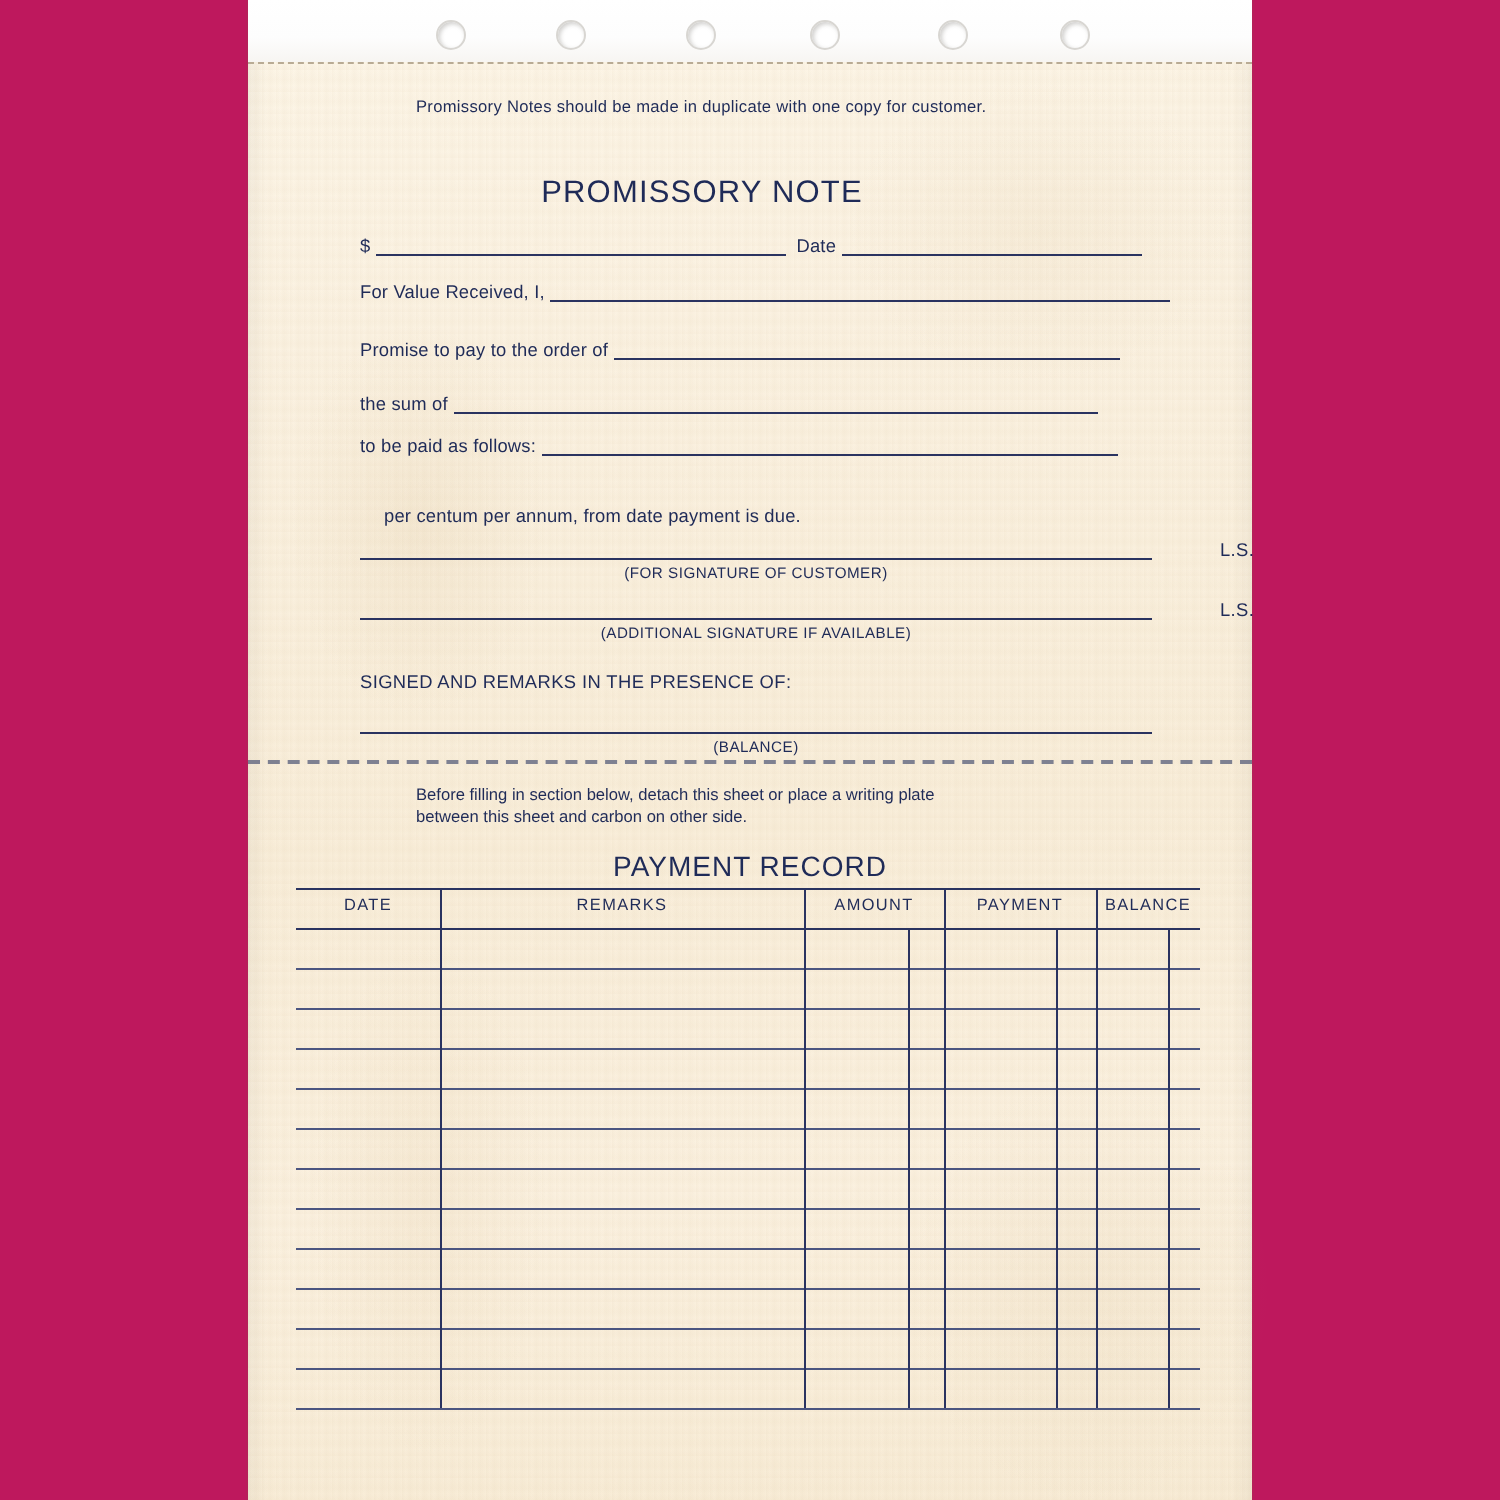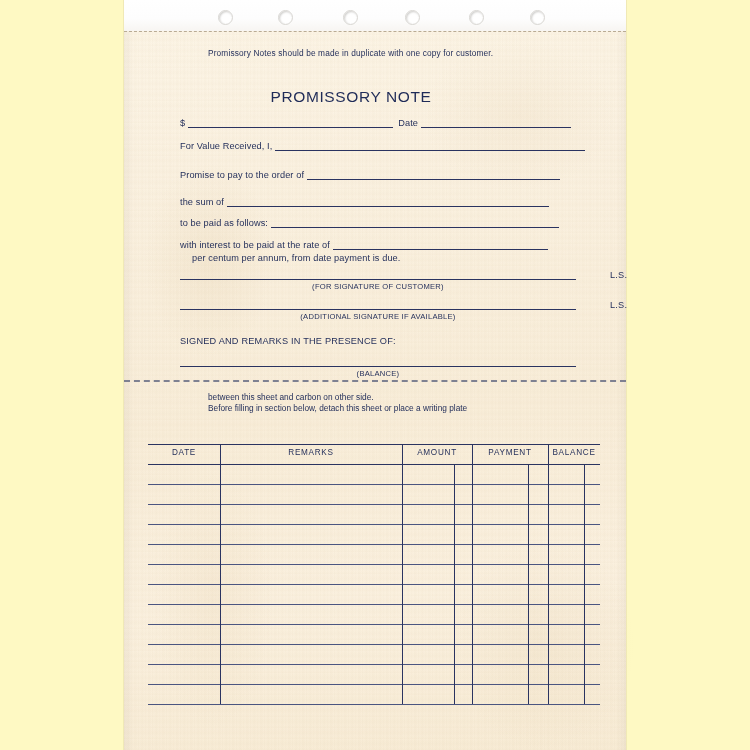--- a/index.html
+++ b/index.html
@@ -12,21 +12,21 @@
     width: 750px;
     height: 750px;
     overflow: hidden;
     font-family: "Liberation Sans", sans-serif;
   }
 
   #page-root {
     position: relative;
     width: 750px;
     height: 750px;
-    background: #fef9c3;
+    background: #be185d;
   }
 
   
   .form-sheet {
     position: absolute;
     left: 124px;
     top: 0px;
     width: 502px;
     height: 750px;
     background:
@@ -271,24 +271,20 @@
     <div class="doc-title ink">PROMISSORY NOTE</div>
 
     <div id="field-rows">
         <div class="field-row ink" style="top: 117px;"><span class="lbl">$</span><span class="rule" style="width: 205px; margin-left: 3px;"></span><span class="lbl" style="margin-left: 5px;">Date</span><span class="rule" style="width: 150px; margin-left: 3px;"></span></div>
         <div class="field-row ink" style="top: 140px;"><span class="lbl">For Value Received, I,</span><span class="rule" style="width: 310px; margin-left: 3px;"></span></div>
         <div class="field-row ink" style="top: 169px;"><span class="lbl">Promise to pay to the order of</span><span class="rule" style="width: 253px; margin-left: 3px;"></span></div>
         <div class="field-row ink" style="top: 196px;"><span class="lbl">the sum of</span><span class="rule" style="width: 322px; margin-left: 3px;"></span></div>
         <div class="field-row ink" style="top: 217px;"><span class="lbl">to be paid as follows:</span><span class="rule" style="width: 288px; margin-left: 3px;"></span></div>
       </div>
 
-    <div class="field-row ink" style="top:239px;">
-      <span class="lbl">with interest to be paid at the rate of</span>
-      <span class="rule" style="width:215px;"></span>
-    </div>
     <div class="body-line ink" style="top:253px;">per centum per annum, from date payment is due.</div>
 
     <div class="sig-block ink" style="top:279px;">
       <div class="sig-rule"></div>
       <div class="sig-ls">L.S.</div>
       <div class="sig-caption">(FOR SIGNATURE OF CUSTOMER)</div>
     </div>
 
     <div class="sig-block ink" style="top:309px;">
       <div class="sig-rule"></div>
@@ -299,24 +295,25 @@
     <div class="signed-sealed ink">SIGNED AND REMARKS IN THE PRESENCE OF:</div>
 
     <div class="sig-block ink" style="top:366px;">
       <div class="sig-rule"></div>
       <div class="sig-caption">(BALANCE)</div>
     </div>
 
     <div class="perforation perf-mid"></div>
 
     <div class="detach-note ink">
+      <div>Before filling in section below, detach this sheet or place a writing plate</div>
       <div>between this sheet and carbon on other side.</div>
-      <div>Before filling in section below, detach this sheet or place a writing plate</div>
     </div>
 
+    <div class="record-title ink">PAYMENT RECORD</div>
     <div class="record-table" id="record-table">
         <div class="tbl-hline strong" style="top: 0px;"></div>
         <div class="tbl-hline strong" style="top: 20px;"></div>
         <div class="tbl-hline" style="top: 40px;"></div>
         <div class="tbl-hline" style="top: 60px;"></div>
         <div class="tbl-hline" style="top: 80px;"></div>
         <div class="tbl-hline" style="top: 100px;"></div>
         <div class="tbl-hline" style="top: 120px;"></div>
         <div class="tbl-hline" style="top: 140px;"></div>
         <div class="tbl-hline" style="top: 160px;"></div>

